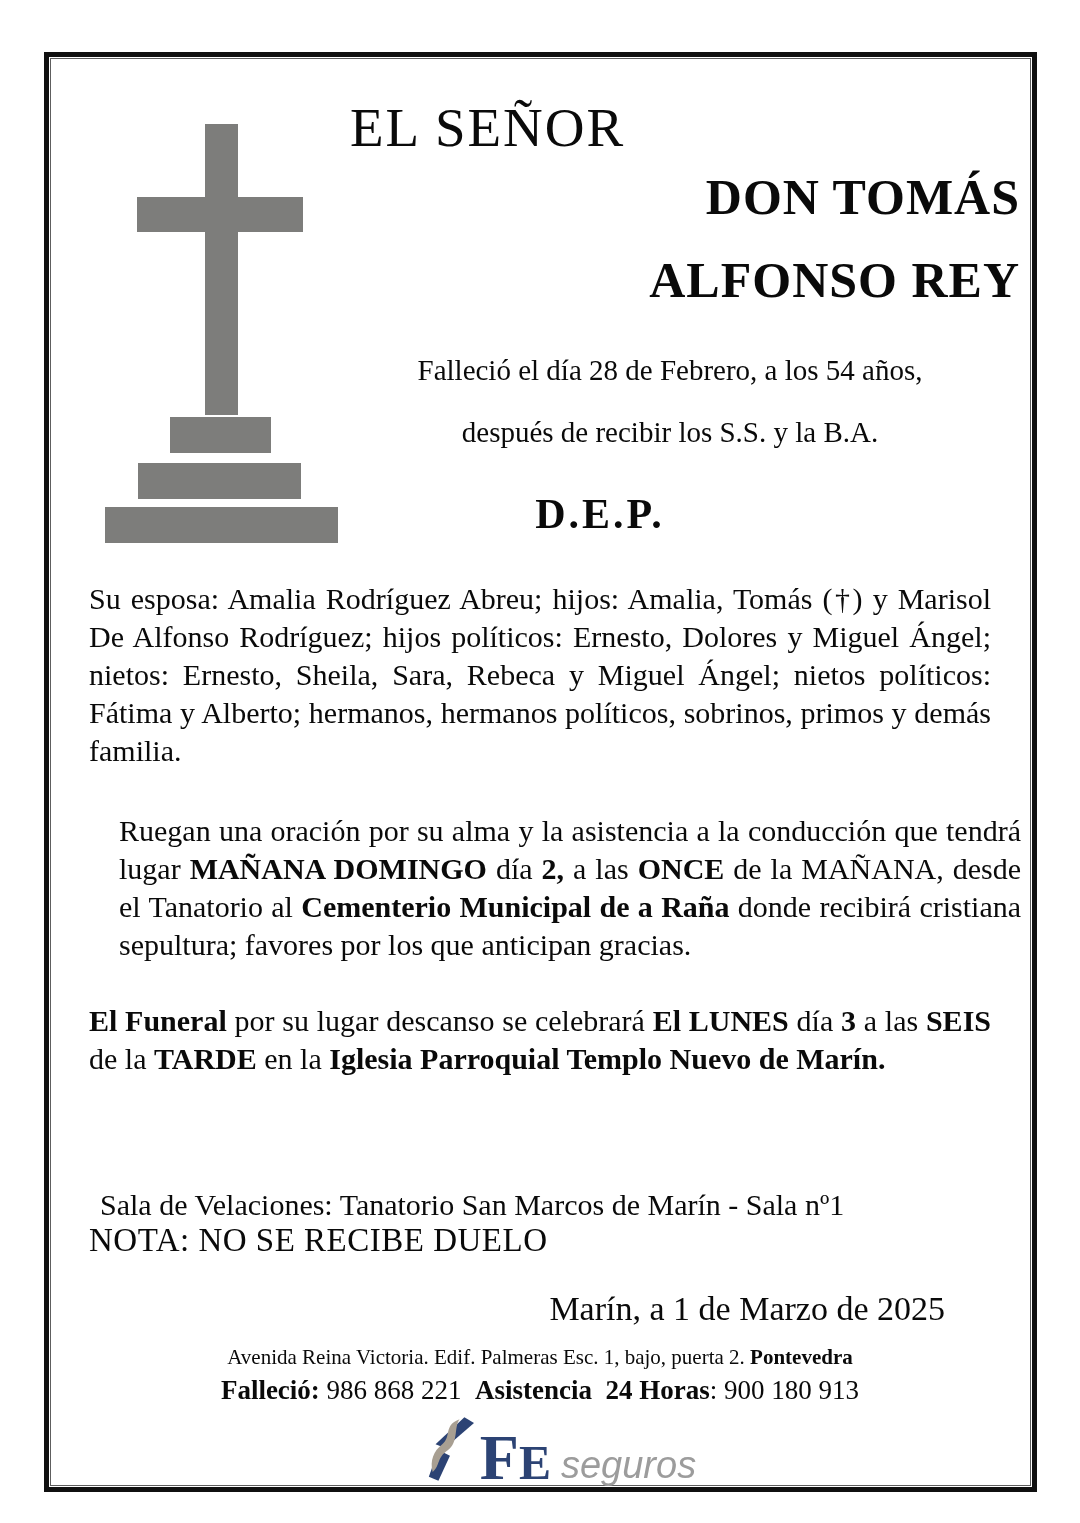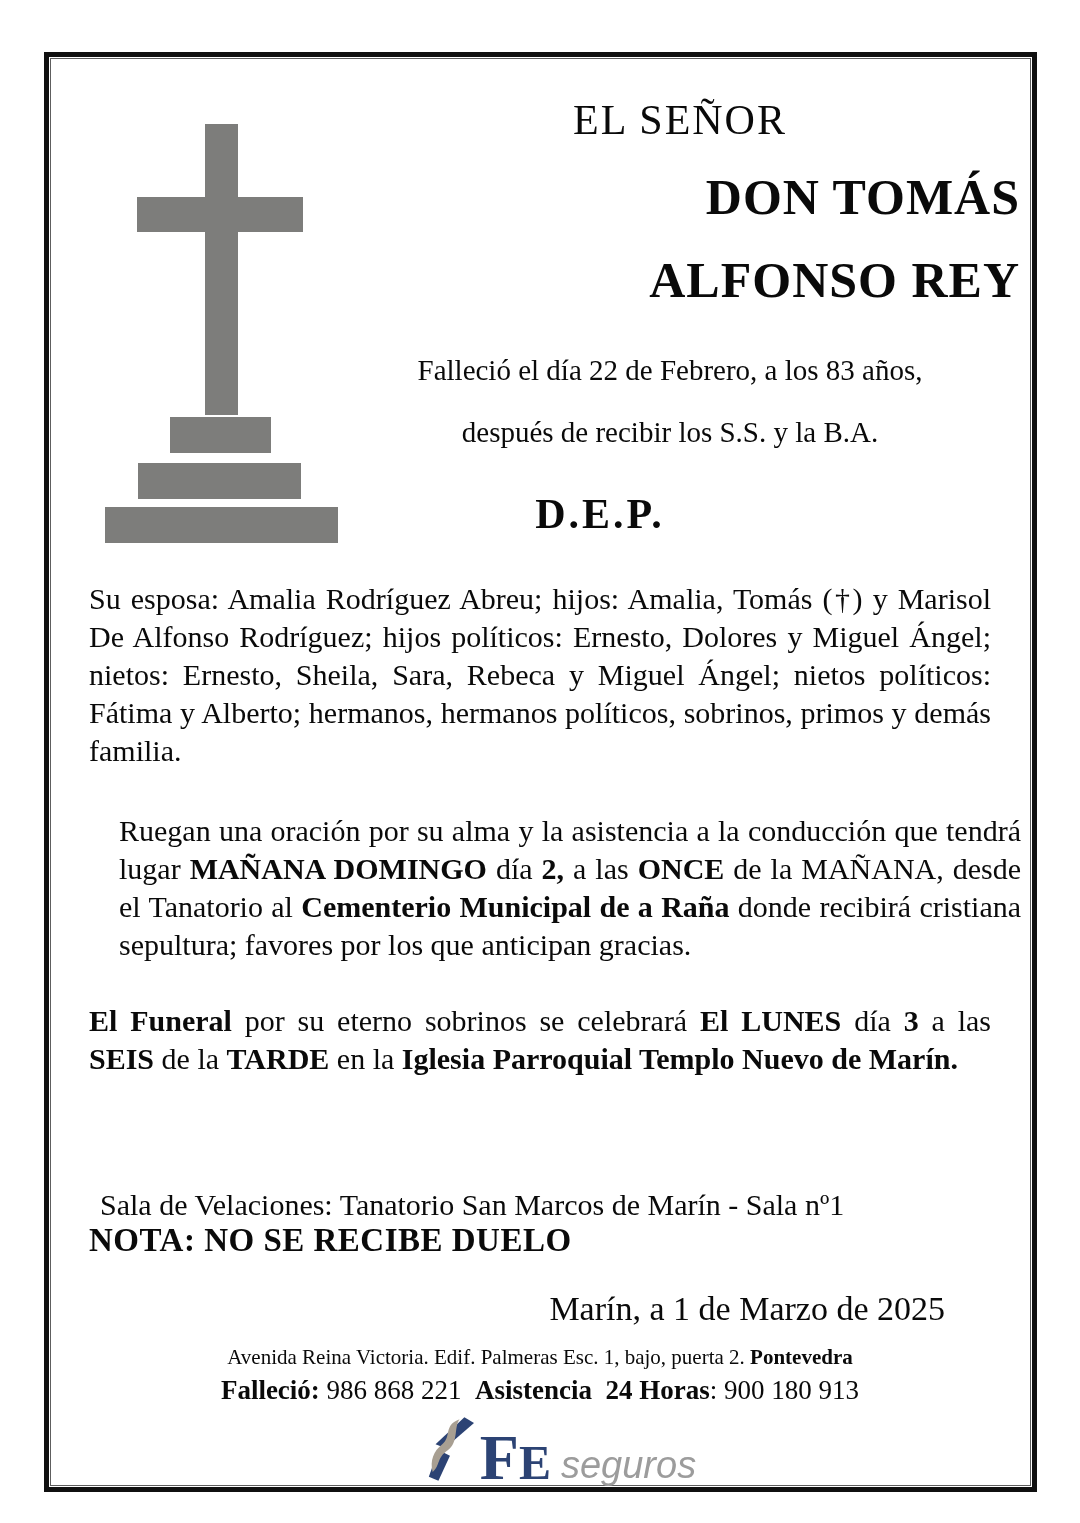--- a/index.html
+++ b/index.html
@@ -27,21 +27,21 @@
   
   .cross-part { position: absolute; background: var(--cross_gray, #7d7d7b); }
   .c-v  { left: 205px; top: 124px; width: 33px;  height: 291px; }
   .c-h  { left: 137px; top: 197px; width: 166px; height: 35px; }
   .c-s1 { left: 170px; top: 417px; width: 101px; height: 36px; }
   .c-s2 { left: 138px; top: 463px; width: 163px; height: 36px; }
   .c-s3 { left: 105px; top: 507px; width: 233px; height: 36px; }
 
   .el-senor {
     left: 350px; top: 96px; width: 660px;
-    text-align: center; font-size: 42px; letter-spacing: 2px;
+    text-align: left; font-size: 55px; letter-spacing: 2px;
   }
   .name-line {
     left: 340px; width: 680px; text-align: right;
     font-size: 50px; font-weight: bold; letter-spacing: 1px;
     line-height: 1;
   }
   .name1 { top: 172px; }
   .name2 { top: 255px; }
   .death-line {
     left: 340px; width: 660px; text-align: center;
@@ -59,21 +59,21 @@
     font-size: 30px; line-height: 38px;
     text-align: justify;
   }
   .p-family     { top: 580px; }
   .p-conduccion { top: 812px; margin-left: 30px; }
   .p-funeral    { top: 1002px; }
 
   .b { font-weight: bold; }
 
   .sala { left: 100px; top: 1152px; width: 902px; font-size: 30px; margin-top: 36px; }
-  .nota { left: 89px;  top: 1222px; width: 902px; font-size: 33px; font-weight: bold; letter-spacing: 0.5px; }
+  .nota { left: 89px;  top: 1222px; width: 902px; font-size: 33px; font-weight: normal; letter-spacing: 0.5px; }
 
   .dateline { left: 89px; top: 1290px; width: 856px; text-align: right; font-size: 34px; }
   .addr  { left: 89px; top: 1341px; width: 902px; text-align: center; font-size: 21px; line-height: 32px; }
   .phone { left: 89px; top: 1374px; width: 902px; text-align: center; font-size: 27px; line-height: 32px; white-space: pre-wrap; }
 
   
   .logo-row {
     left: 0; top: 1406px; width: 1080px; height: 78px;
     display: flex; justify-content: center; align-items: flex-end;
     padding-left: 40px; box-sizing: border-box;
@@ -112,30 +112,30 @@
     <div class="cross-part c-s1"></div>
     <div class="cross-part c-s2"></div>
     <div class="cross-part c-s3"></div>
   </div>
 
   <div class="abs el-senor">EL SEÑOR</div>
 
   <div class="abs name-line name1">DON TOMÁS</div>
   <div class="abs name-line name2">ALFONSO REY</div>
 
-  <div class="abs death-line death1">Falleció el día 22 de Febrero, a los 83 años,</div>
+  <div class="abs death-line death1">Falleció el día 28 de Febrero, a los 54 años,</div>
   <div class="abs death-line death2">después de recibir los S.S. y la B.A.</div>
 
   <div class="abs dep">D.E.P.</div>
 
   <p class="abs para p-family">Su esposa: Amalia Rodríguez Abreu; hijos: Amalia, Tomás (†) y Marisol De Alfonso Rodríguez; hijos políticos: Ernesto, Dolores y Miguel Ángel; nietos: Ernesto, Sheila, Sara, Rebeca y Miguel Ángel; nietos políticos: Fátima y Alberto; hermanos, hermanos políticos, sobrinos, primos y demás familia.</p>
 
   <p class="abs para p-conduccion"><span>Ruegan una oración por su alma y la asistencia a la conducción que tendrá lugar </span><span class="b">MAÑANA DOMINGO</span><span> día </span><span class="b">2,</span><span> a las </span><span class="b">ONCE</span><span> de la MAÑANA, desde el Tanatorio al </span><span class="b">Cementerio Municipal de a Raña</span><span> donde recibirá cristiana sepultura; favores por los que anticipan gracias.</span></p>
 
-  <p class="abs para p-funeral"><span class="b">El Funeral</span><span> por su eterno sobrinos se celebrará </span><span class="b">El LUNES</span><span> día </span><span class="b">3</span><span> a las </span><span class="b">SEIS</span><span> de la </span><span class="b">TARDE</span><span> en la </span><span class="b">Iglesia Parroquial Templo Nuevo de Marín.</span></p>
+  <p class="abs para p-funeral"><span class="b">El Funeral</span><span> por su lugar descanso se celebrará </span><span class="b">El LUNES</span><span> día </span><span class="b">3</span><span> a las </span><span class="b">SEIS</span><span> de la </span><span class="b">TARDE</span><span> en la </span><span class="b">Iglesia Parroquial Templo Nuevo de Marín.</span></p>
 
   <div class="abs sala">Sala de Velaciones: Tanatorio San Marcos de Marín - Sala nº1</div>
 
   <div class="abs nota">NOTA: NO SE RECIBE DUELO</div>
 
   <div class="abs dateline">Marín, a 1 de Marzo de 2025</div>
 
   <div class="abs addr"><span>Avenida Reina Victoria. Edif. Palmeras Esc. 1, bajo, puerta 2. </span><span class="b">Pontevedra</span></div>
 
   <div class="abs phone"><span class="b">Falleció:</span><span> 986 868 221  </span><span class="b">Asistencia  24 Horas</span><span>: 900 180 913</span></div>

